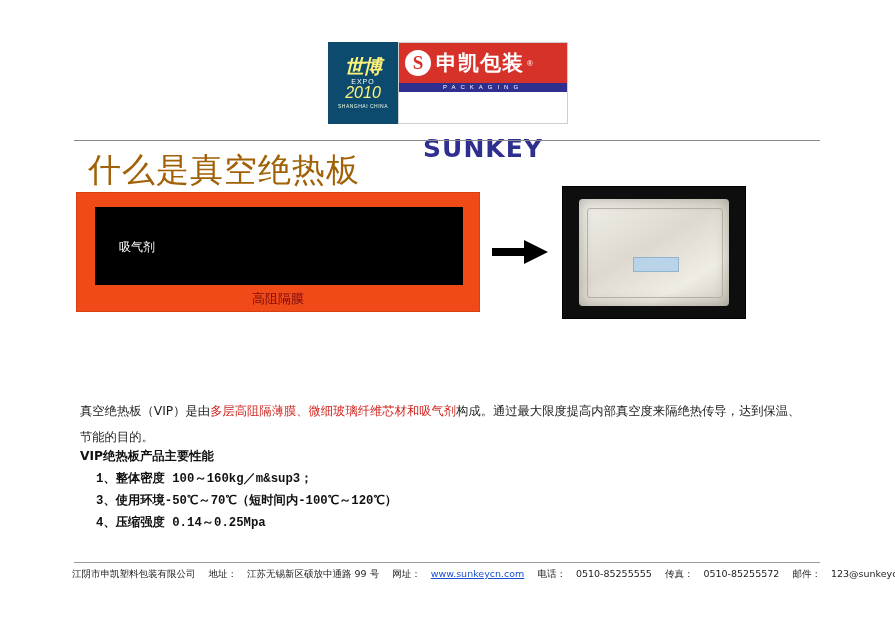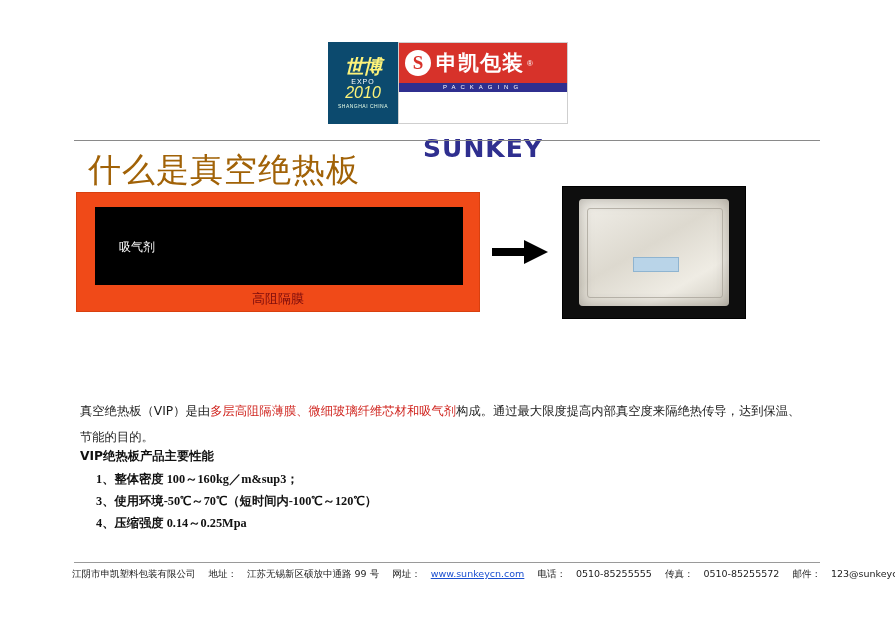--- a/index.html
+++ b/index.html
@@ -254,21 +254,21 @@
     left: 80px; top: 443px;
     font-weight: bold;
     color: #111;
   }
 
   .list {
     position: absolute;
     left: 96px;
     top: 468px;
     width: 700px;
-    font-family: Liberation Serif, serif;
+    font-family: Liberation Mono, monospace;
     font-size: 12.3px;
     line-height: 22px;
     color: #111;
     font-weight: bold;
   }
   .list .li { white-space: nowrap; }
 
   
   .footer-rule {
     position: absolute;

